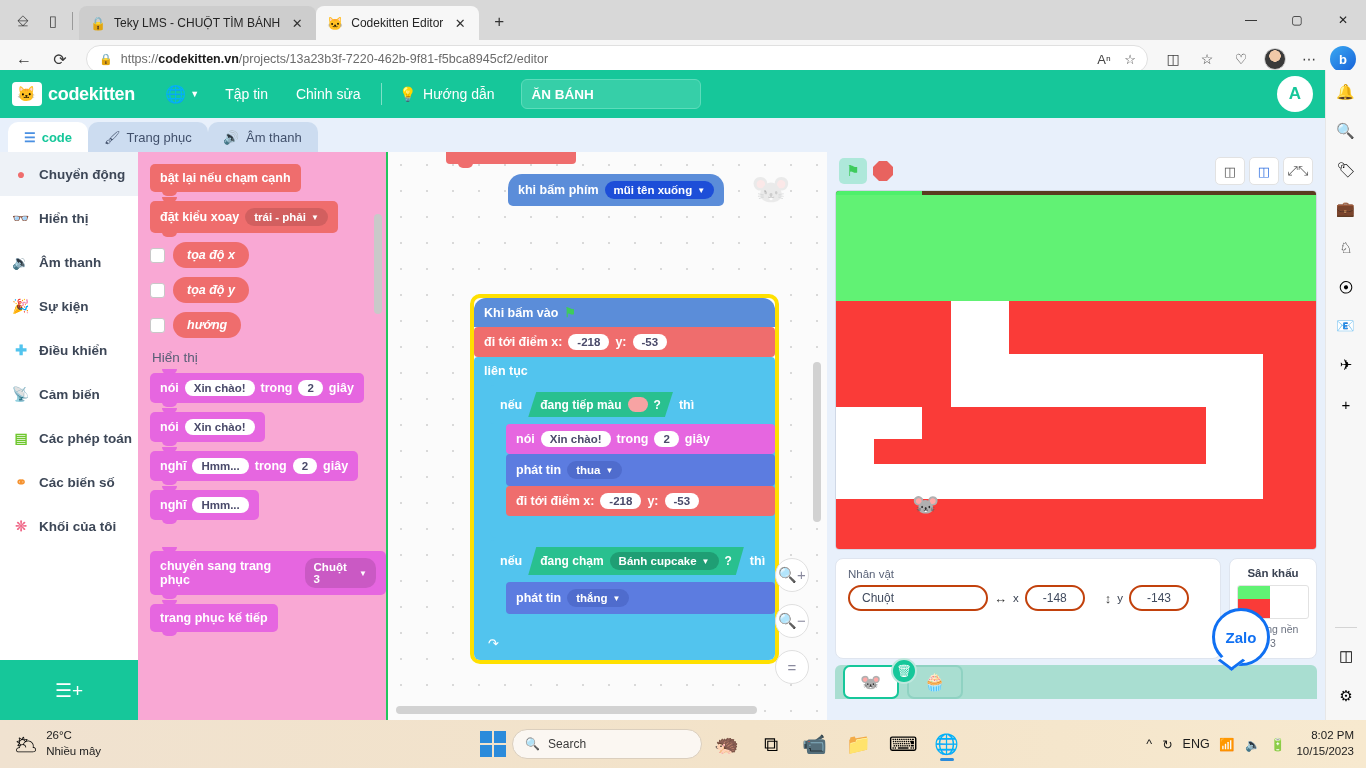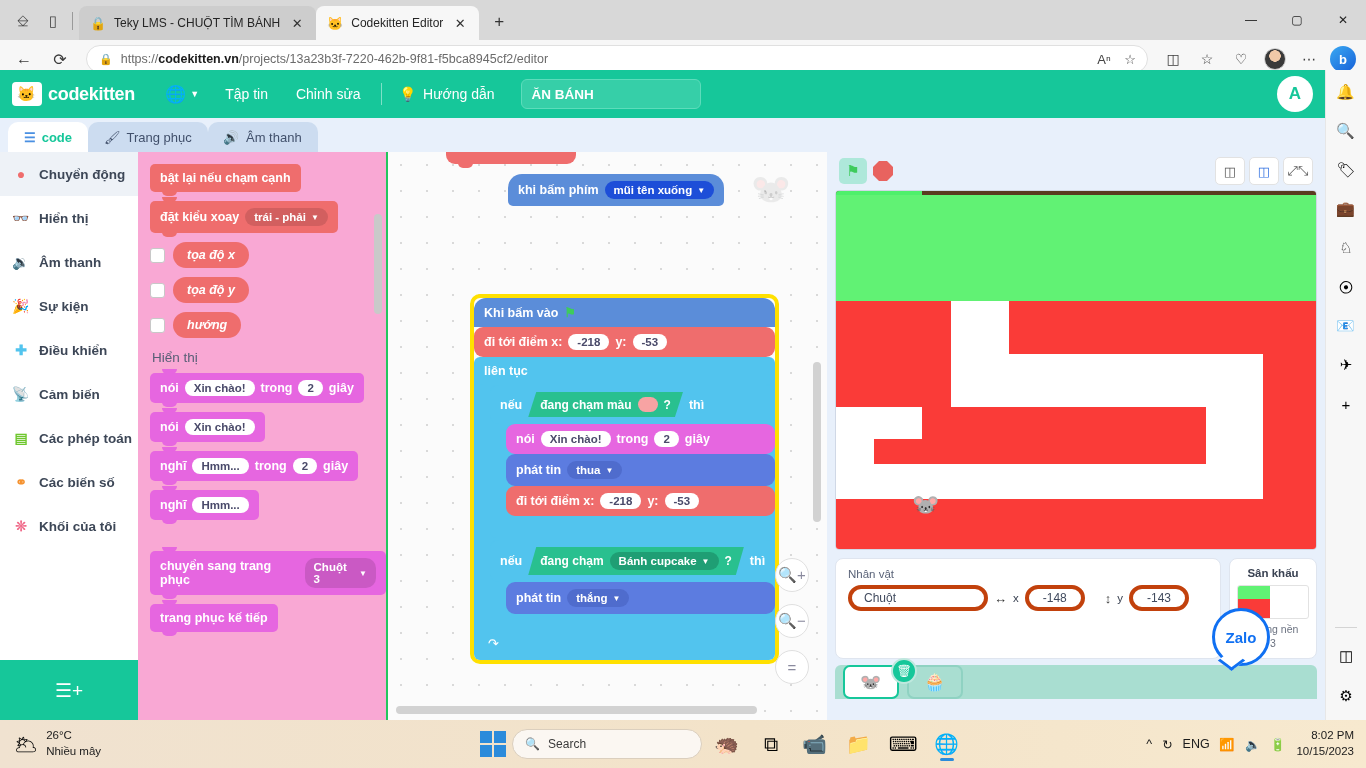--- a/index.html
+++ b/index.html
@@ -181,21 +181,21 @@
   }
   .hscroll { position:absolute;left:8px;right:70px;bottom:6px;height:8px;background:#d2d2d2;border-radius:4px;}
   .vscroll { position:absolute;right:6px;top:210px;width:8px;height:160px;background:#d2d2d2;border-radius:4px;}
 
   .script { position:absolute; }
   .stack-highlight {
     border:4px solid #ffe000;border-radius:10px;padding:0;
   }
   .cblock {
     display:flex;align-items:center;gap:6px;color:#fff;font-size:12.5px;font-weight:600;
-    padding:7px 10px;border-radius:9px;position:relative;
+    padding:7px 10px;border-radius:4px;position:relative;
   }
   .chat-wrap { background:#52c4ee;border-radius:6px;padding:0 0 8px 0;}
   .hat {
     border-radius:14px 14px 5px 5px;
   }
   .hexa {
     background:#29c08f;color:#fff;padding:5px 12px;font-size:12px;font-weight:600;
     clip-path: polygon(8px 0, 100% 0, calc(100% - 8px) 100%, 0 100%);
     display:inline-flex;align-items:center;gap:6px;
   }
@@ -218,21 +218,21 @@
   .green-band { position:absolute;left:0;top:0;width:100%;height:30%;background:#61f274;}
   .wht { position:absolute;background:#fff;}
   .mousechar { position:absolute;font-size:22px;}
 
   
   .info-row { display:flex;gap:8px;margin-top:8px;}
   .sprite-panel { flex:1;background:#fff;border:1px solid #dfe5ef;border-radius:8px;padding:9px 12px;}
   .lbl { font-size:11.5px;color:#5a6378;margin-bottom:5px;}
   .lbl.mut { color:#9aa3b5; }
   .pill {
-    height:26px;border:4px solid #c2410c;border-radius:13px;
+    height:26px;border:2px solid #c2410c;border-radius:13px;
     display:flex;align-items:center;padding:0 12px;font-size:12px;color:#404a5e;
   }
   .pill.ctr { justify-content:center; }
   .sp-line1 { display:flex;align-items:center;gap:6px;}
   .sp-name { width:140px;}
   .axis-ico { font-size:13px;color:#333;}
   .axis-lab { font-size:11.5px;color:#3a4252;}
   .num { width:60px;}
   .sp-line2 { display:flex;gap:26px;margin-top:9px;}
   .vis-toggle { display:flex;border:1px solid #dcdfe6;border-radius:5px;overflow:hidden;width:74px;height:28px;}
@@ -548,21 +548,21 @@
           <div class="cblock" style="background:#52c4ee">
             <span>liên tục</span>
           </div>
 
           <div style="margin-left:16px">
 
             <div class="chat-wrap" style="background:#52c4ee">
               <div class="cblock" style="background:#52c4ee">
                 <span>nếu</span>
                 <span class="hexa">
-                  <span>đang chạm màu</span>
+                  <span>đang tiếp màu</span>
                   <span class="colorswatch"></span>
                   <span>?</span>
                 </span>
                 <span>thì</span>
               </div>
               <div style="margin-left:16px">
                 <div class="cblock" style="background:#e666e0">
                   <span>nói</span>
                   <span class="oval">Xin chào!</span>
                   <span>trong</span>

